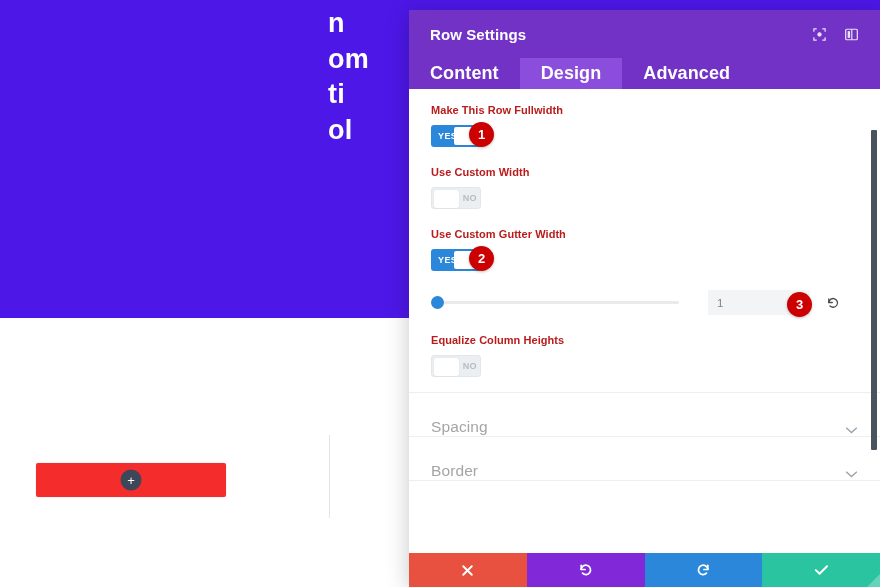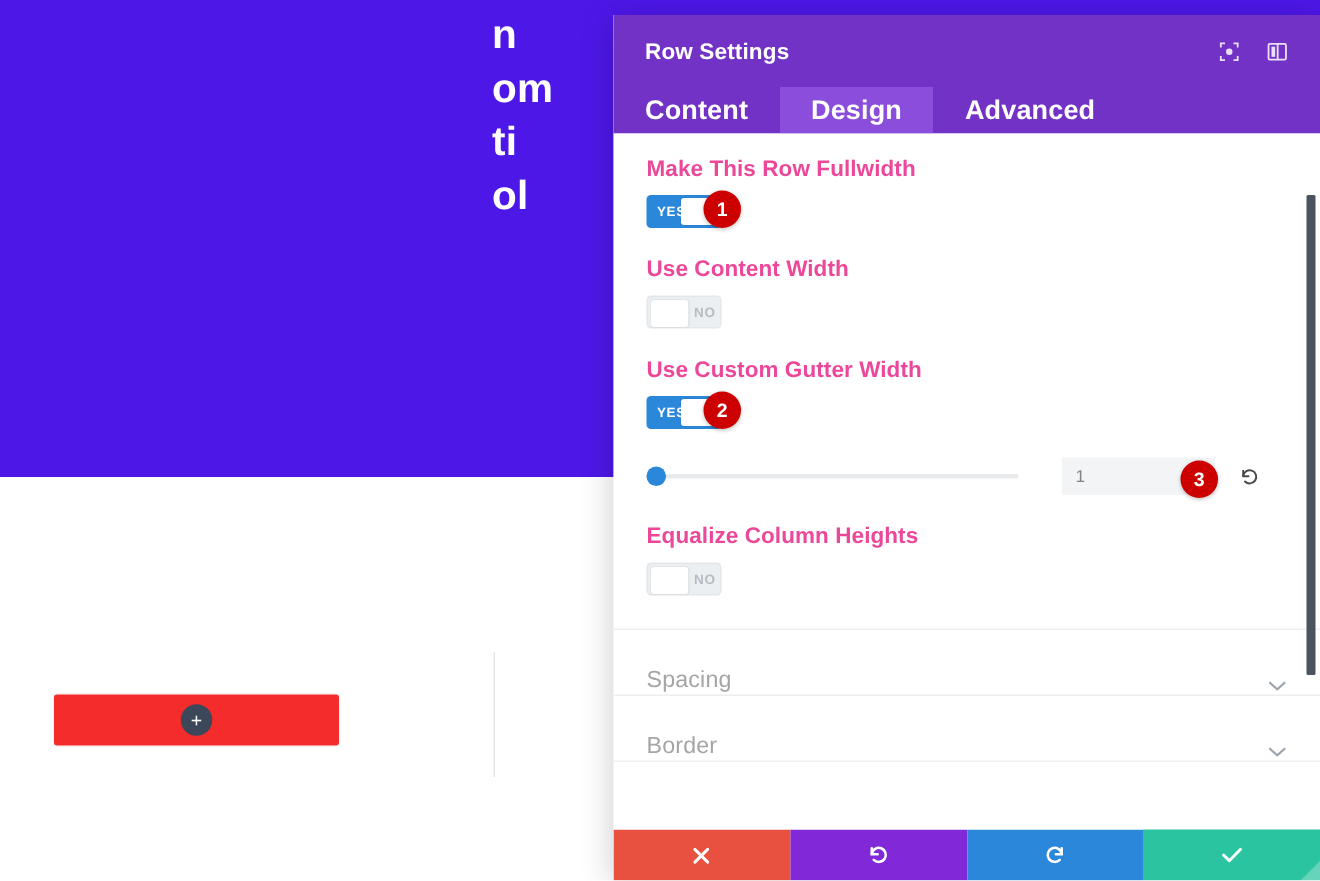--- a/index.html
+++ b/index.html
@@ -195,22 +195,22 @@
     font-size: 12px;
     line-height: 1;
   }
   .chev.closed { color: #9aa3ab; }
 
   #sizing-section { padding-top: 9px; }
   #sizing-fields { padding: 6px 22px 0 22px; }
 
   .field { margin-bottom: 19px; }
   .field-label {
-    color: #ec4899;
-    font-size: 15px;
+    color: #b91c1c;
+    font-size: 11px;
     font-weight: bold;
     margin-bottom: 9px;
     letter-spacing: 0.05px;
   }
 
   
   .toggle {
     position: relative;
     width: 50px;
     height: 22px;
@@ -425,21 +425,21 @@
             <div style="position:relative; width:80px;">
               <div class="toggle on">
                 <span class="toggle-text">YES</span>
                 <span class="toggle-knob"></span>
               </div>
               <div class="badge" style="left:38px; top:-3px;">1</div>
             </div>
           </div>
 
           <div class="field">
-            <div class="field-label">Use Content Width</div>
+            <div class="field-label">Use Custom Width</div>
             <div class="toggle off">
               <span class="toggle-text">NO</span>
               <span class="toggle-knob"></span>
             </div>
           </div>
 
           <div class="field">
             <div class="field-label">Use Custom Gutter Width</div>
             <div style="position:relative; width:80px;">
               <div class="toggle on">
@@ -460,21 +460,21 @@
               <div class="reset-icon">
                 <svg width="14" height="14" viewBox="0 0 16 16" fill="none" stroke="#4a4a4a" stroke-width="1.5" stroke-linecap="round">
                   <path d="M3.2 7.2 A5 5 0 1 1 4.6 11.4"></path>
                   <path d="M3.2 3.3 V7.4 H7.2"></path>
                 </svg>
               </div>
               <div class="badge" style="left:356px; top:2px;">3</div>
             </div>
           </div>
 
-          <div class="field" style="margin-bottom:22px;">
+          <div class="field" style="margin-bottom:15px;">
             <div class="field-label">Equalize Column Heights</div>
             <div class="toggle off">
               <span class="toggle-text">NO</span>
               <span class="toggle-knob"></span>
             </div>
           </div>
 
         </div>
       </div>
 

